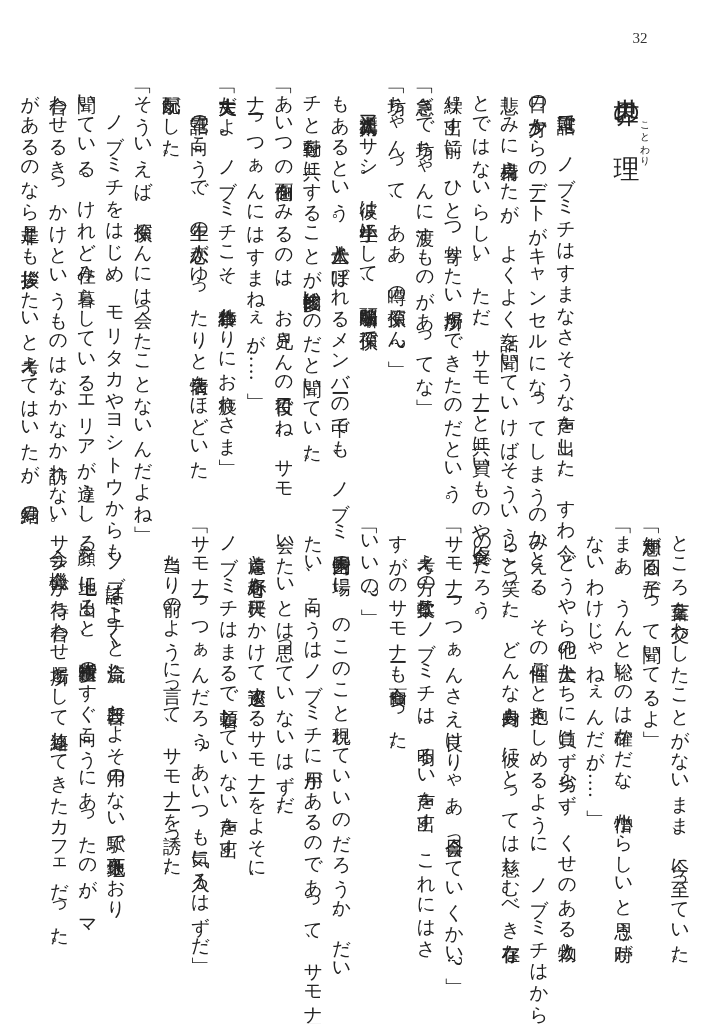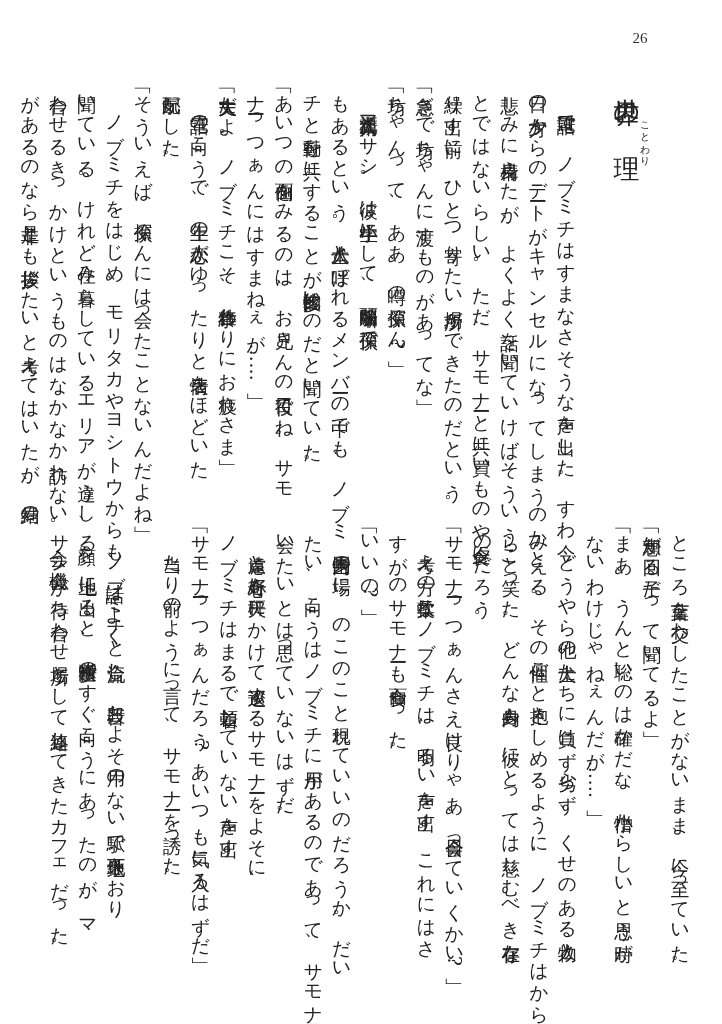--- a/index.html
+++ b/index.html
@@ -65,21 +65,21 @@
     padding-top: 1em;
   }
   ruby rt {
     font-size: 7px;
   }
 </style>
 </head>
 <body>
 
 <div>
-  <div class="page-number">26</div>
+  <div class="page-number">32</div>
 
   <div class="chapter-title">
     <span>世界の</span><ruby><span>理</span><rt>ことわり</rt></ruby>
   </div>
 
   <div class="text-block block-top" id="top-block">
       <span class="line indent">電話口で、ノブミチはすまなさそうな声を出した。すわ今</span>
       <span class="line">日の夕方からのデートがキャンセルになってしまうのかと</span>
       <span class="line">悲しみに身構えたが、よくよく話を聞いていけばそういうこ</span>
       <span class="line">とではないらしい。ただ、サモナーと共に買いものや夕食に</span>

